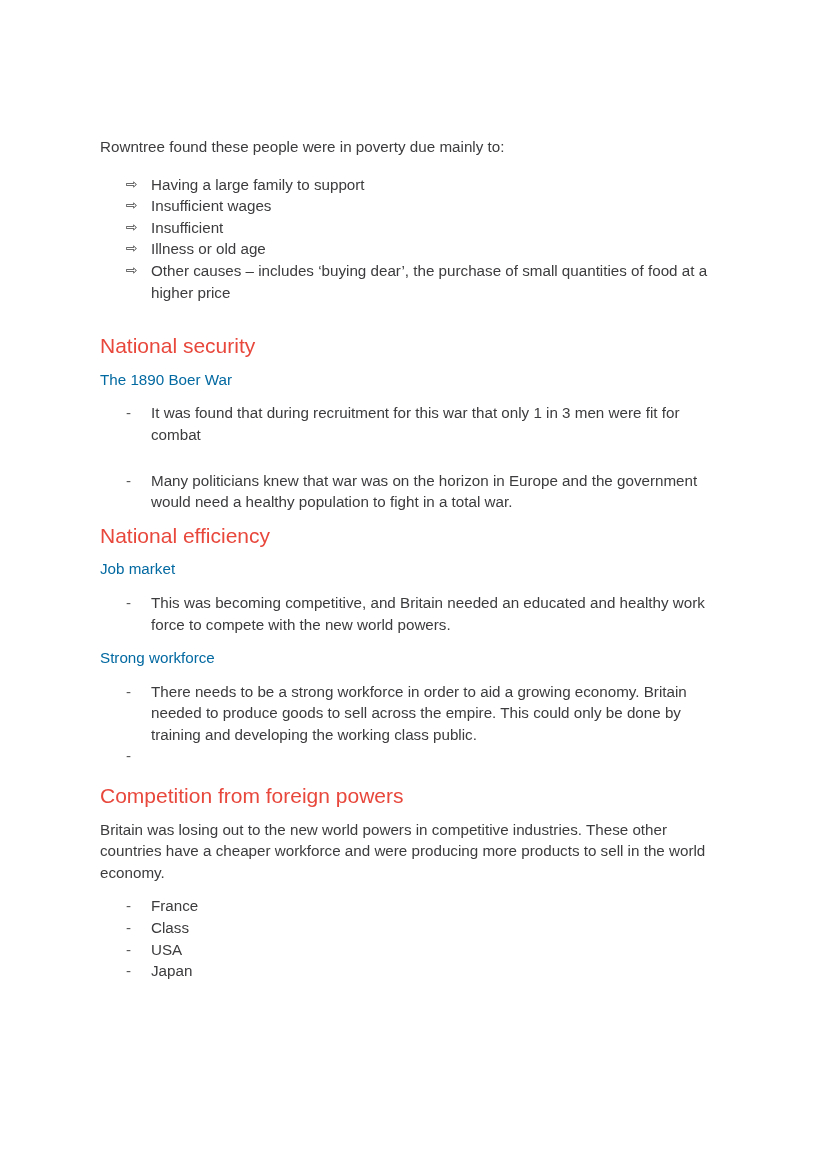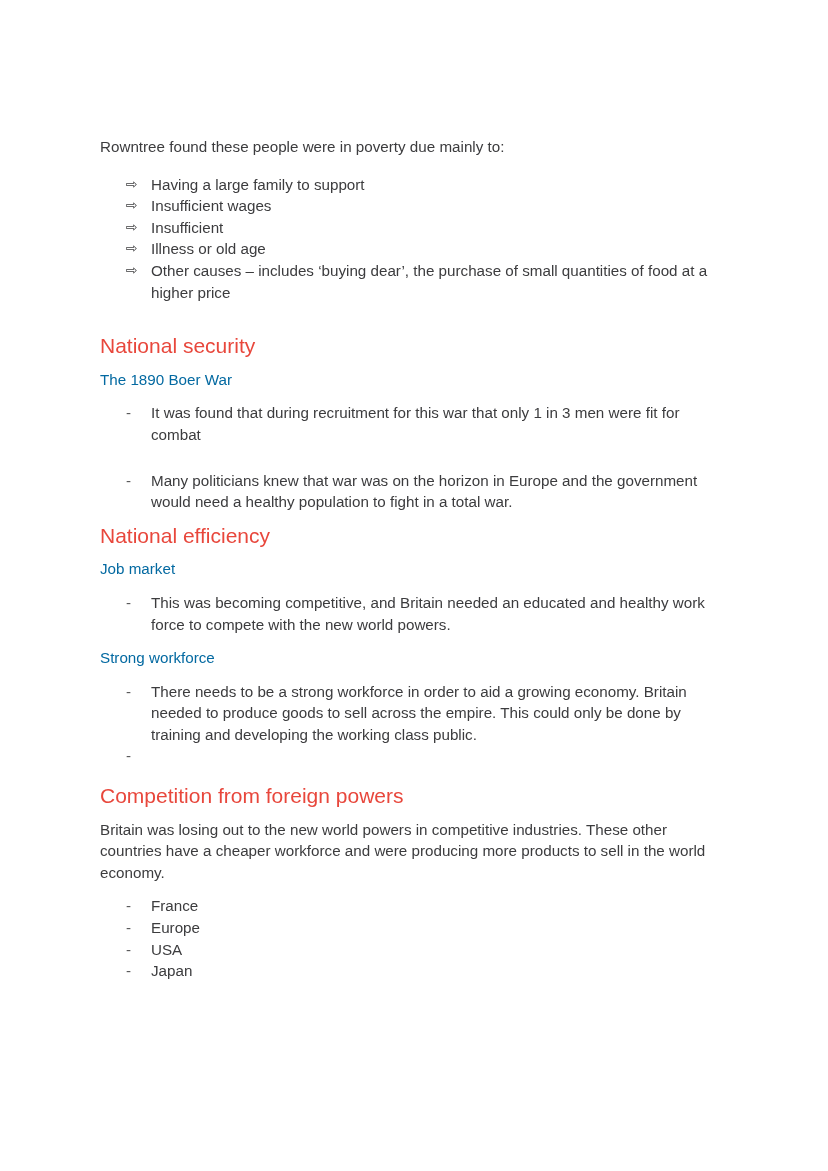--- a/index.html
+++ b/index.html
@@ -212,21 +212,21 @@
 
     <div class="spacer-12"></div>
 
     <ul class="list dash-list">
       <li>
         <span class="marker">-</span>
         <span class="li-text">France</span>
       </li>
       <li>
         <span class="marker">-</span>
-        <span class="li-text">Europe</span>
+        <span class="li-text">Class</span>
       </li>
       <li>
         <span class="marker">-</span>
         <span class="li-text">USA</span>
       </li>
       <li>
         <span class="marker">-</span>
         <span class="li-text">Japan</span>
       </li>
     </ul>

